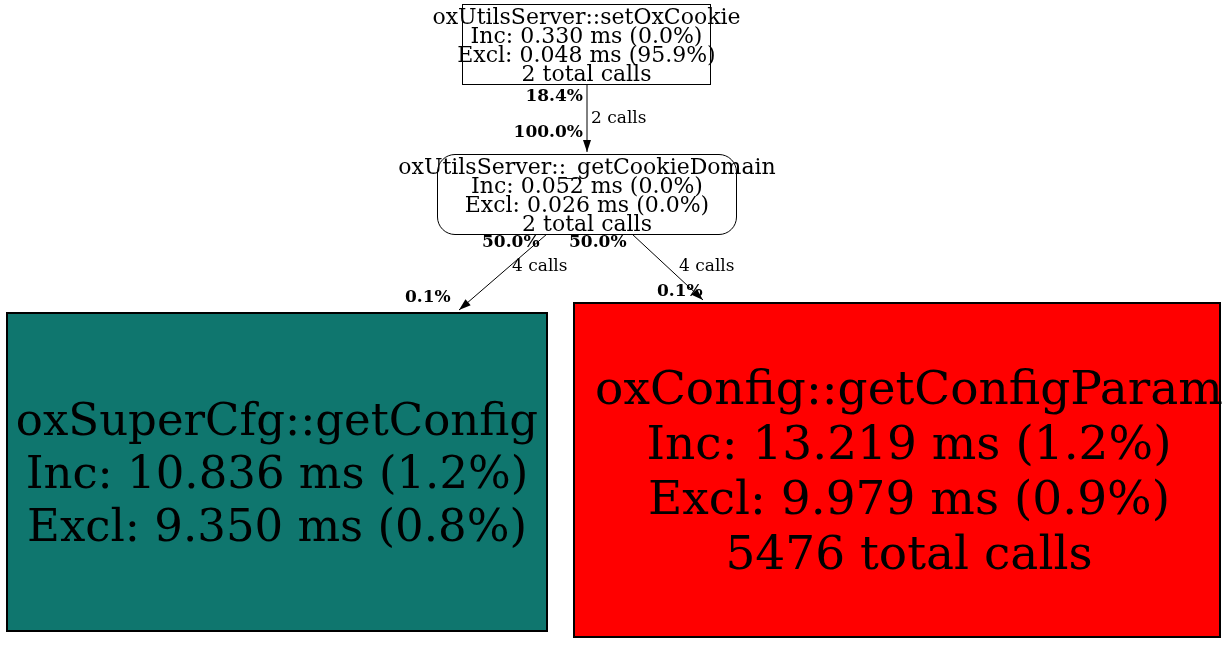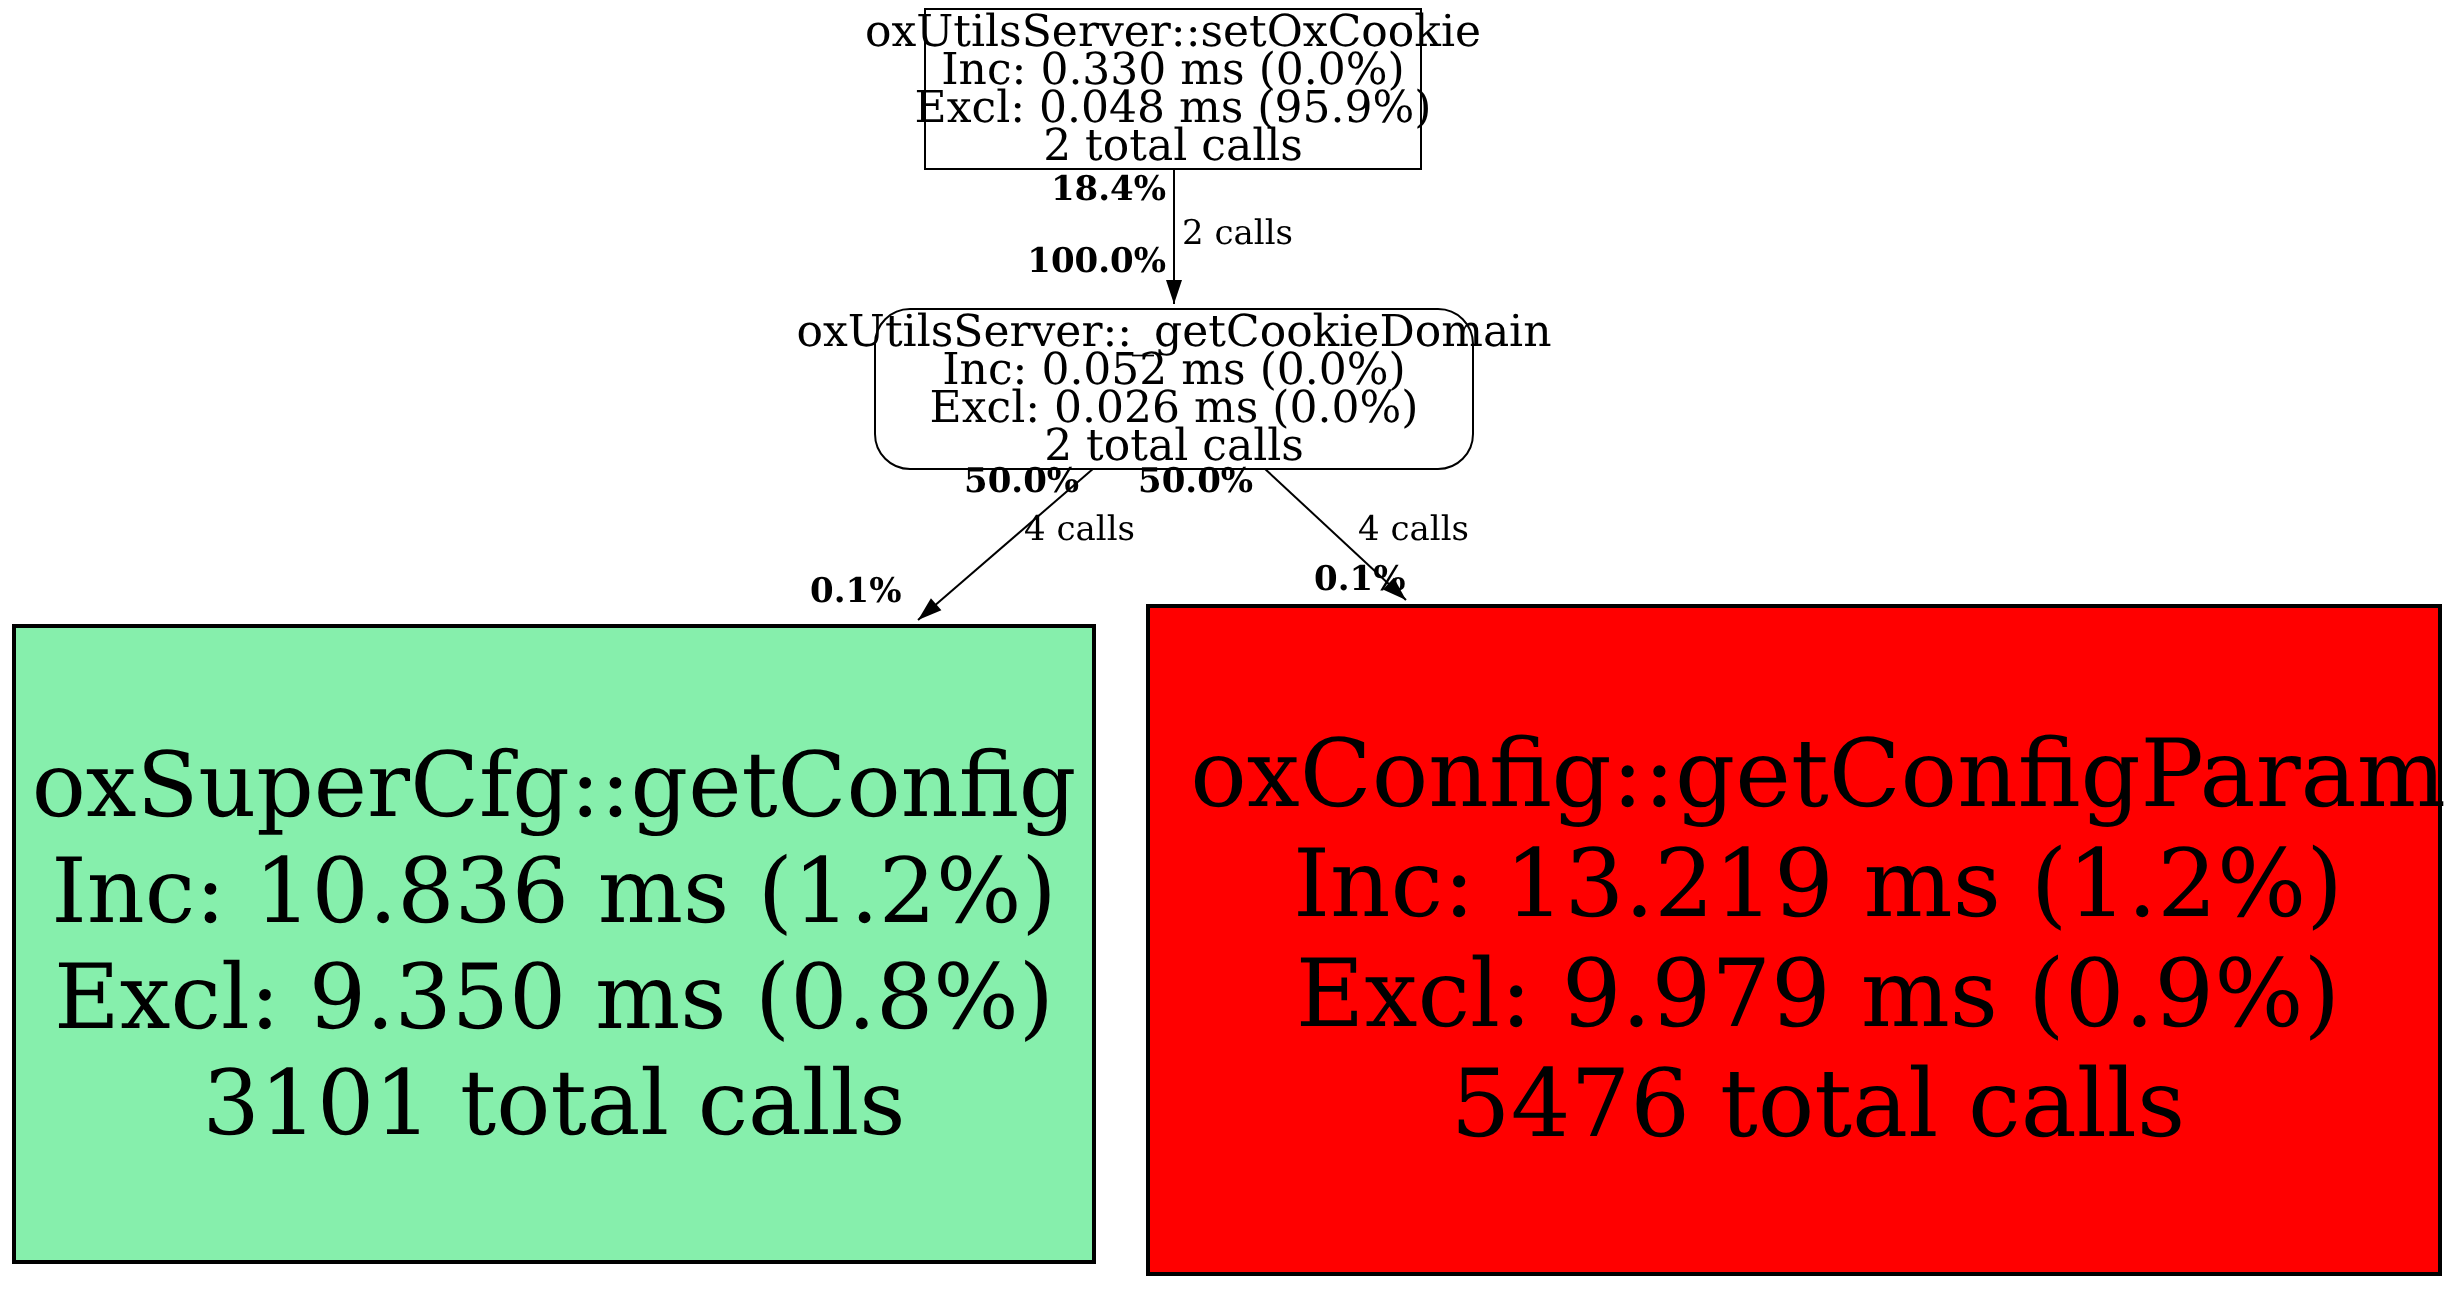--- a/index.html
+++ b/index.html
@@ -89,25 +89,24 @@
   </div>
 
   <div class="edge-label" style="left:482px; top:232px;">50.0%</div>
   <div class="edge-label calls" style="left:512px; top:256px;">4 calls</div>
   <div class="edge-label" style="left:405px; top:287px;">0.1%</div>
 
   <div class="edge-label" style="left:569px; top:232px;">50.0%</div>
   <div class="edge-label calls" style="left:679px; top:256px;">4 calls</div>
   <div class="edge-label" style="left:657px; top:281px;">0.1%</div>
 
-  <div class="node node-big left-big" style="left: 6px; top: 312px; width: 542px; height: 320px; background-color: #86efac;">
+  <div class="node node-big left-big" style="left: 6px; top: 312px; width: 542px; height: 320px; background-color: #0f766e;">
     <div>oxSuperCfg::getConfig</div>
     <div>Inc: 10.836 ms (1.2%)</div>
     <div>Excl: 9.350 ms (0.8%)</div>
-    <div>3101 total calls</div>
   </div>
 
   <div class="node node-big right-big" style="left: 573px; top: 302px; width: 648px; height: 336px; background-color: rgb(255, 0, 0); padding-left: 24px;">
     <div>oxConfig::getConfigParam</div>
     <div>Inc: 13.219 ms (1.2%)</div>
     <div>Excl: 9.979 ms (0.9%)</div>
     <div>5476 total calls</div>
   </div>
 
 </div>

